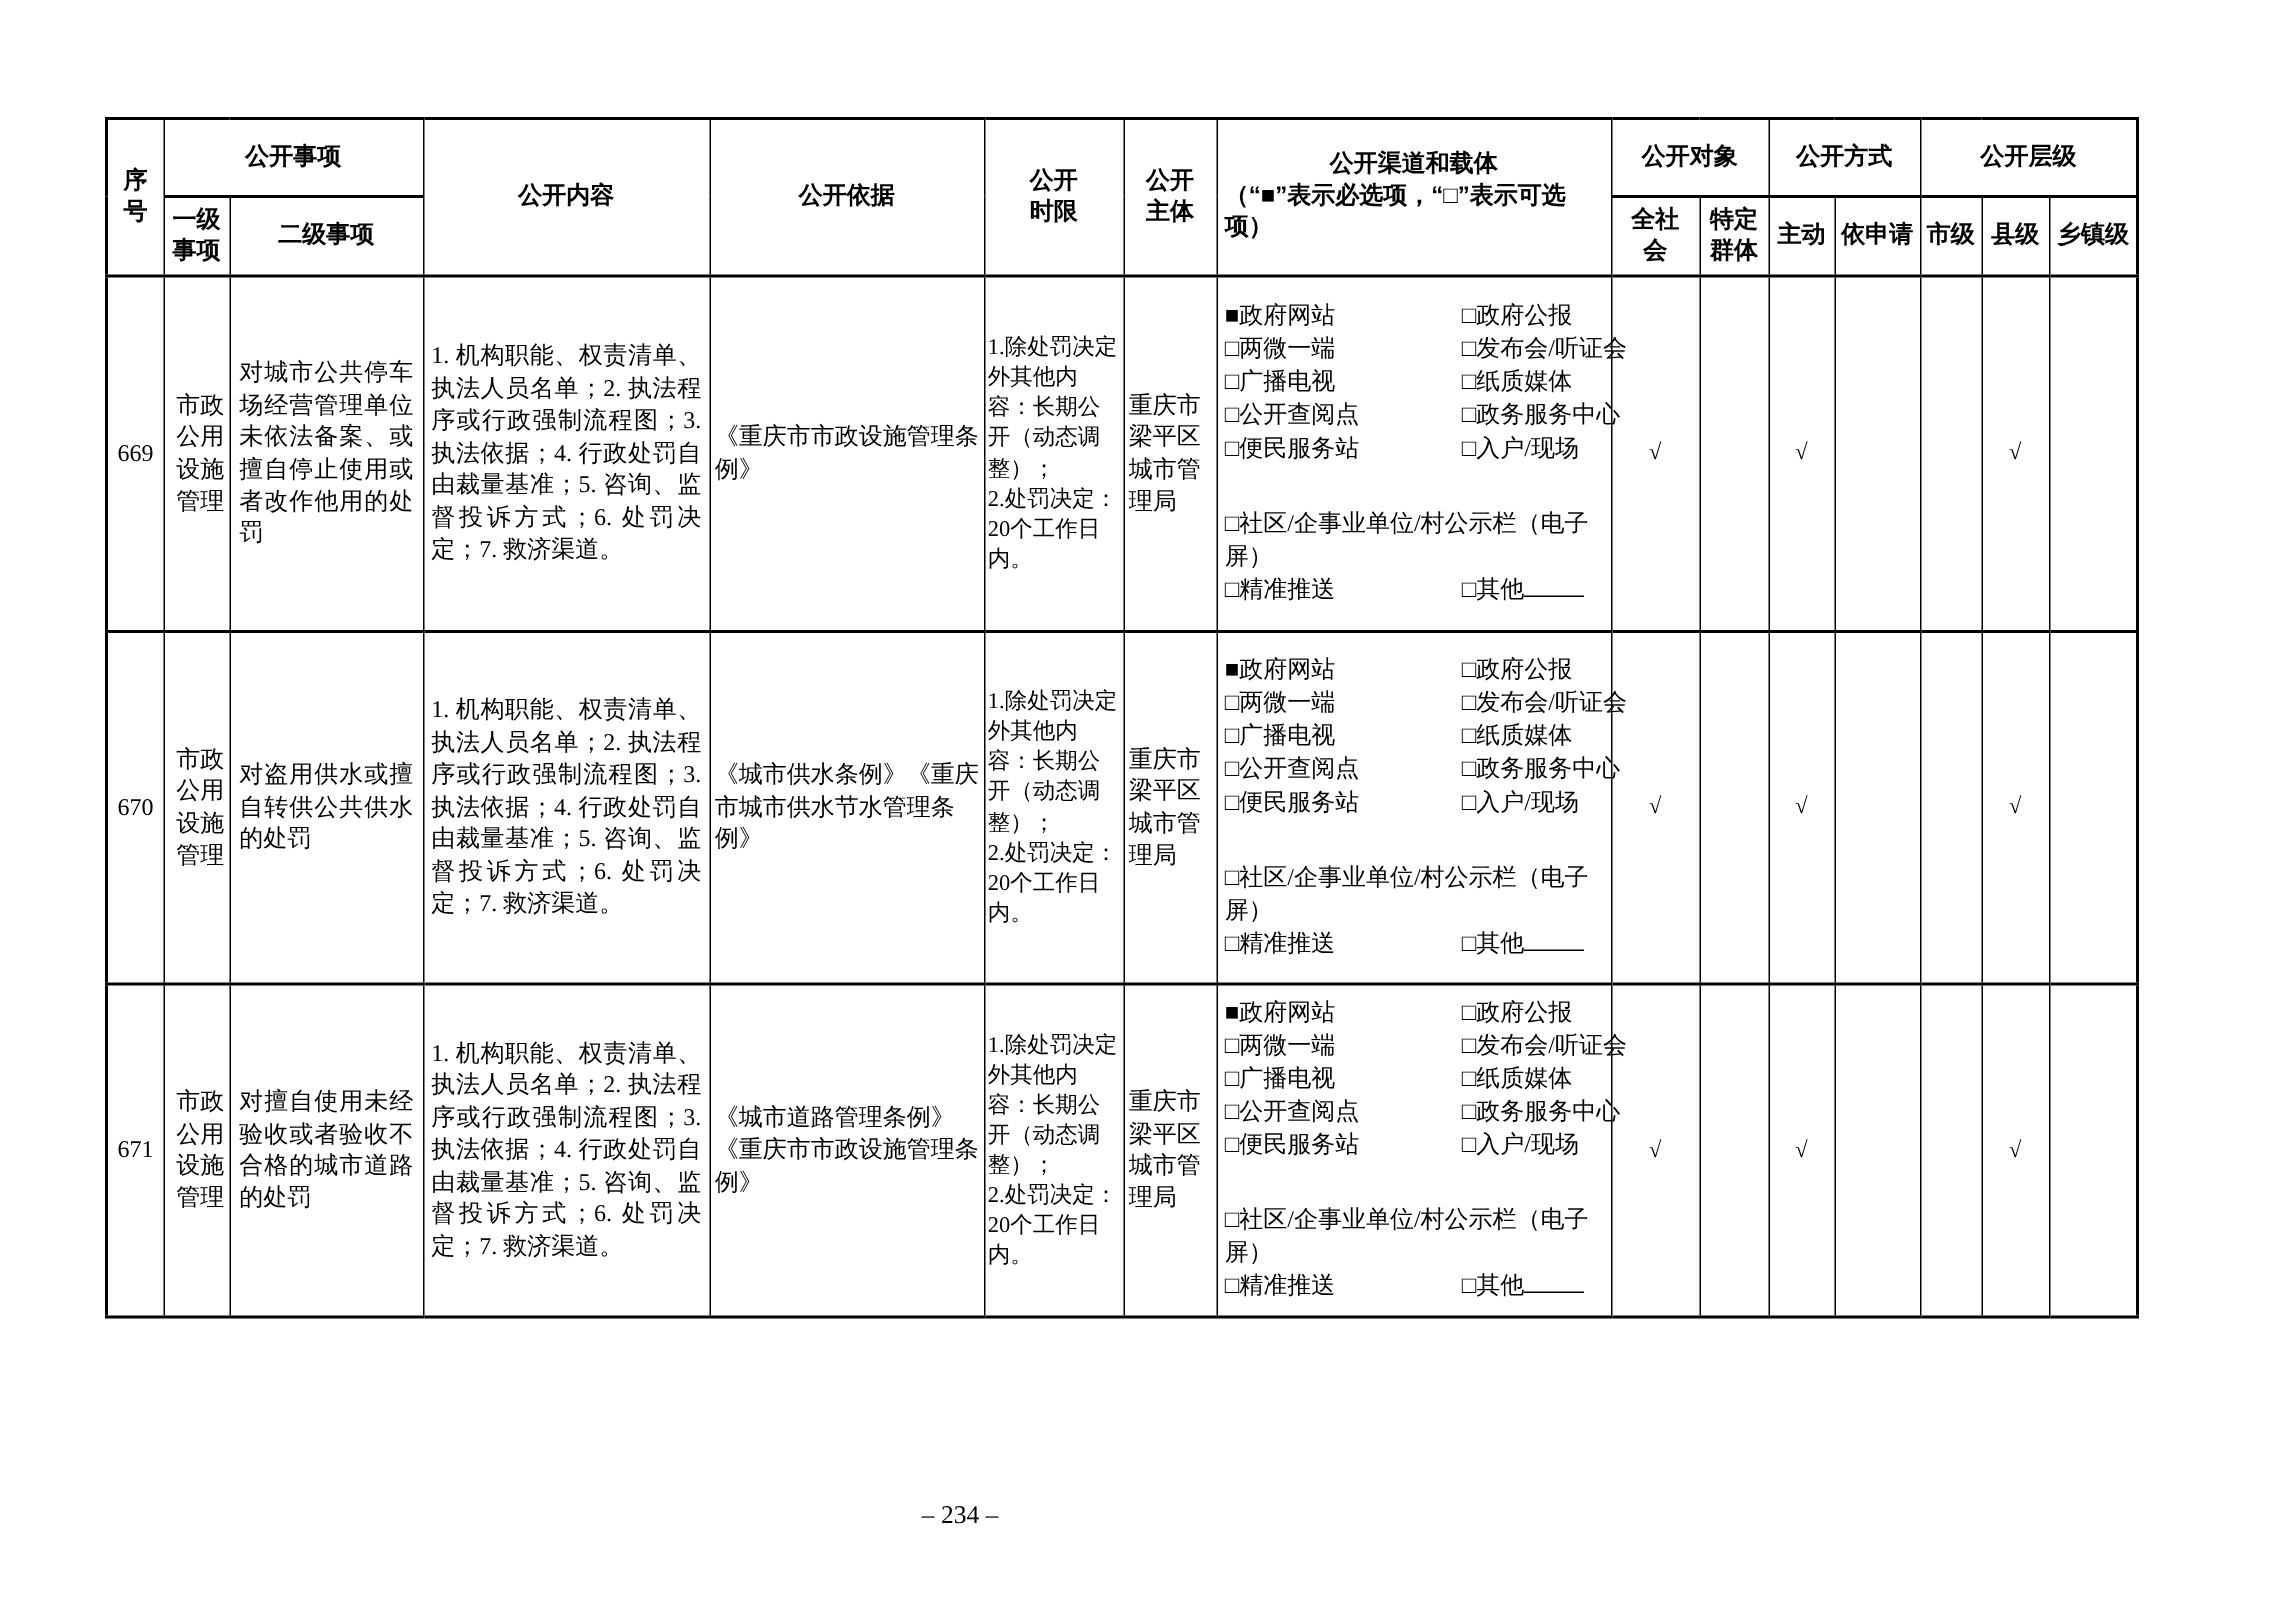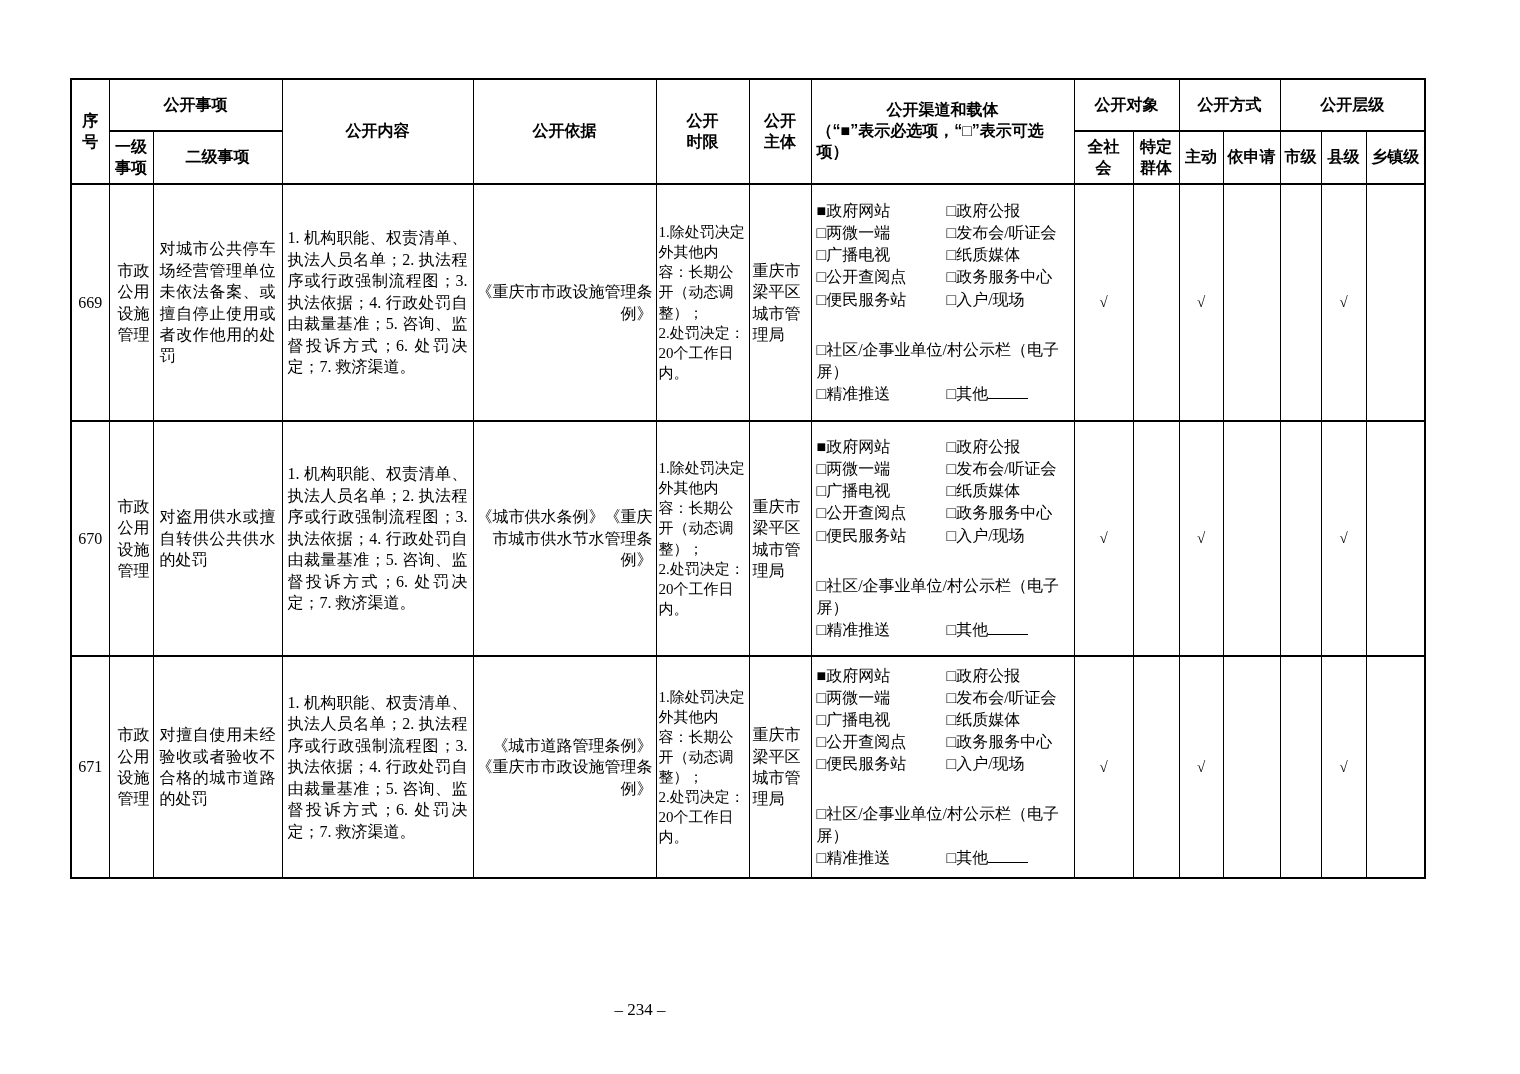--- a/index.html
+++ b/index.html
@@ -23,29 +23,29 @@
     font-weight:bold;font-size:16px;text-align:center;line-height:1.3;margin-left:44px;
   }
   tbody td{font-size:16px;line-height:1.34;}
   tr.h1{height:52px;} tr.h2{height:53px;}
   tr.r0{height:237px;} tr.r1{height:235px;} tr.r2{height:222px;}
   .pre{white-space:pre-line;}
   .c-seq{text-align:center;}
   .c-l1{text-align:right;padding:2px 3px;}
   .c-l2{text-align:justify;padding:4px 6px;}
   .c-content{text-align:justify;padding:4px 5px;}
-  .c-basis{text-align:right;padding:3px 3px;}
+  .c-basis{text-align:left;padding:3px 3px;}
   .c-time{text-align:left;padding:3px 2px;font-size:15px;margin-left:44px;}
   .c-subject{text-align:left;padding:4px 3px;}
   .c-channels{padding:4px 2px 4px 5px;}
   .c-mark{text-align:center;font-size:15px;}
   .chh{padding:14px 5px;}
   .chh-title{text-align:center;}
   .chh-note{text-align:left;}
-  .ch-line{display:flex;align-items:baseline;line-height:1.38;}
+  .ch-line{display:flex;align-items:baseline;line-height:1.38;gap:28px;}
   .ch-line.ch-full{display:block;margin-top:28px;}
   .ch-l{flex:0 0 130px;white-space:nowrap;}
   .ch-r{flex:1;white-space:nowrap;}
   .ch-underline{display:inline-block;width:40px;height:0.85em;border-bottom:1.6px solid #000;}
   .footer{
     position:absolute;left:0;top:1000px;width:1280px;
     text-align:center;font-size:17px;
   }
 </style>
 </head>

